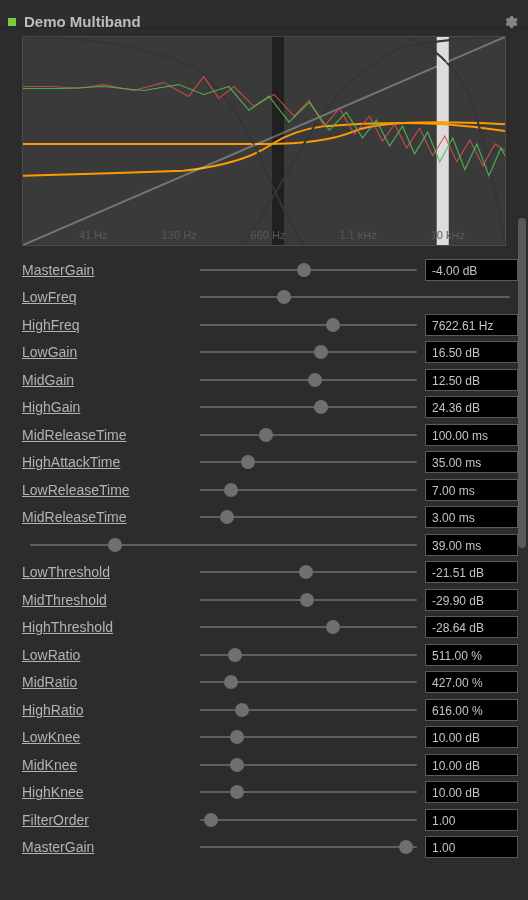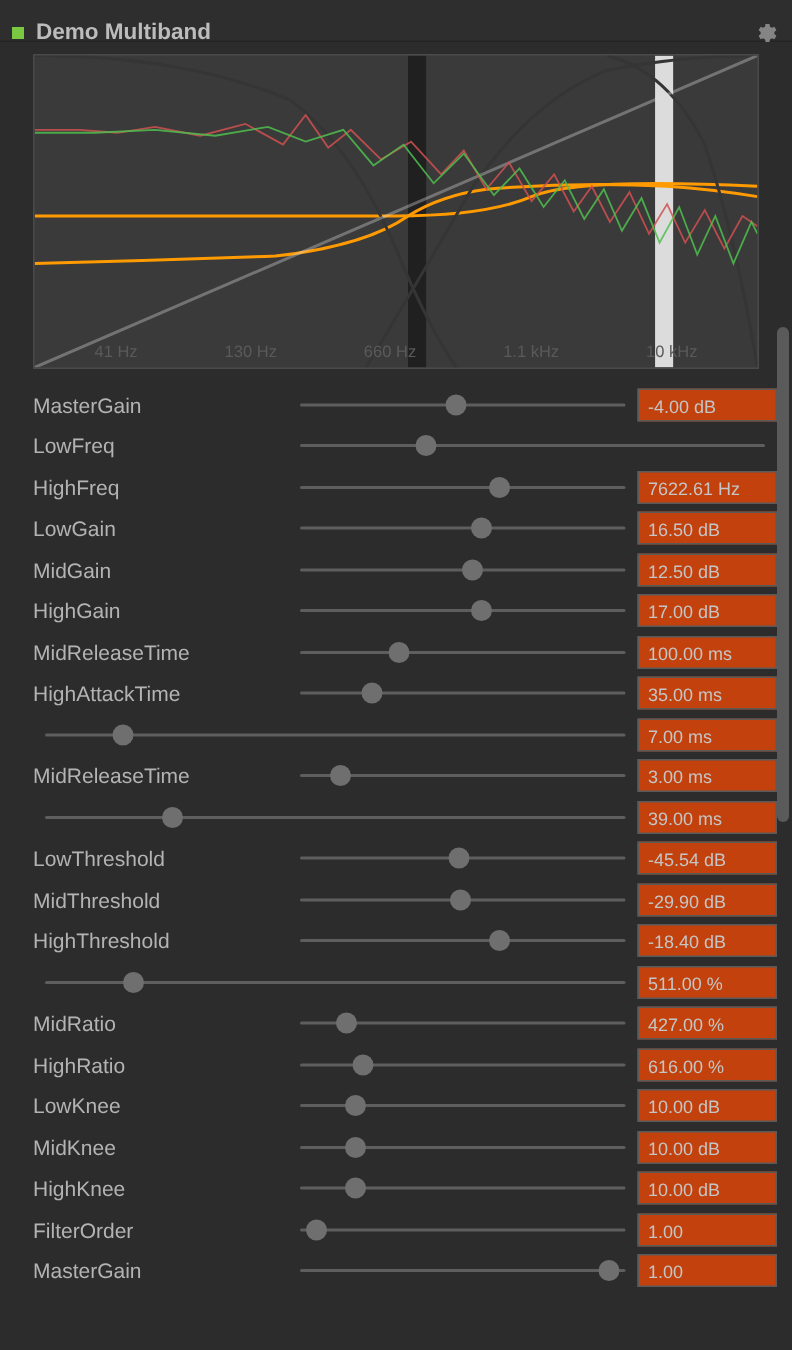--- a/index.html
+++ b/index.html
@@ -43,40 +43,41 @@
     margin: 8px 22px 6px 22px;
     height: 210px;
     background: #3a3a3a;
     border: 1px solid #4a4a4a;
     overflow: hidden;
   }
   .graph svg { position: absolute; inset:0; width:100%; height:100%; }
   .xlabels {
     position: absolute;
     bottom: 4px;
-    left: 0; right: 0;
+    left: 16px; right: 0;
     display: flex;
     justify-content: space-between;
     padding: 0 40px;
     font-size: 11px;
     color: #5a5a5a;
     pointer-events: none;
   }
   .params {
     padding: 4px 10px 0 22px;
   }
   .row {
     display: flex;
     align-items: center;
     height: 27.5px;
   }
   .label {
     width: 170px;
     font-size: 14px;
     color: #b3b3b3;
+    text-decoration: underline;
   }
   .slider-wrap {
     flex: 1;
     display: flex;
     align-items: center;
     padding: 0 8px;
     position: relative;
   }
   .slider {
     -webkit-appearance: none;
@@ -99,21 +100,21 @@
     width: 14px; height: 14px;
     border-radius: 50%;
     background: #6f6f6f;
     border: none;
     cursor: pointer;
   }
   .value {
     width: 93px;
     height: 22px;
     line-height: 22px;
-    background: #c2410c;
+    background: #000000;
     border: 1px solid #5a5a5a;
     color: #c5c5c5;
     font-size: 12px;
     padding: 0 6px;
     text-align: left;
     white-space: nowrap;
     overflow: hidden;
   }
   .scrollbar {
     position: absolute;
@@ -200,37 +201,38 @@
       <div class="slider-wrap">
         <input type="range" class="slider" min="0" max="1" step="0.001" value="0.53" style="">
       </div>
       <div class="value">12.50 dB</div>
     </div>
     <div class="row">
       <div class="label">HighGain</div>
       <div class="slider-wrap">
         <input type="range" class="slider" min="0" max="1" step="0.001" value="0.56" style="">
       </div>
-      <div class="value">17.00 dB</div>
+      <div class="value">24.36 dB</div>
     </div>
     <div class="row">
       <div class="label">MidReleaseTime</div>
       <div class="slider-wrap">
         <input type="range" class="slider" min="0" max="1" step="0.001" value="0.29" style="">
       </div>
       <div class="value">100.00 ms</div>
     </div>
     <div class="row">
       <div class="label">HighAttackTime</div>
       <div class="slider-wrap">
         <input type="range" class="slider" min="0" max="1" step="0.001" value="0.2" style="">
       </div>
       <div class="value">35.00 ms</div>
     </div>
     <div class="row">
+      <div class="label">LowReleaseTime</div>
       <div class="slider-wrap">
         <input type="range" class="slider" min="0" max="1" step="0.001" value="0.12" style="">
       </div>
       <div class="value">7.00 ms</div>
     </div>
     <div class="row">
       <div class="label">MidReleaseTime</div>
       <div class="slider-wrap">
         <input type="range" class="slider" min="0" max="1" step="0.001" value="0.1" style="">
       </div>
@@ -240,37 +242,38 @@
       <div class="slider-wrap">
         <input type="range" class="slider" min="0" max="1" step="0.001" value="0.21" style="">
       </div>
       <div class="value">39.00 ms</div>
     </div>
     <div class="row">
       <div class="label">LowThreshold</div>
       <div class="slider-wrap">
         <input type="range" class="slider" min="0" max="1" step="0.001" value="0.49" style="">
       </div>
-      <div class="value">-45.54 dB</div>
+      <div class="value">-21.51 dB</div>
     </div>
     <div class="row">
       <div class="label">MidThreshold</div>
       <div class="slider-wrap">
         <input type="range" class="slider" min="0" max="1" step="0.001" value="0.495" style="">
       </div>
       <div class="value">-29.90 dB</div>
     </div>
     <div class="row">
       <div class="label">HighThreshold</div>
       <div class="slider-wrap">
         <input type="range" class="slider" min="0" max="1" step="0.001" value="0.62" style="">
       </div>
-      <div class="value">-18.40 dB</div>
-    </div>
-    <div class="row">
+      <div class="value">-28.64 dB</div>
+    </div>
+    <div class="row">
+      <div class="label">LowRatio</div>
       <div class="slider-wrap">
         <input type="range" class="slider" min="0" max="1" step="0.001" value="0.14" style="">
       </div>
       <div class="value">511.00 %</div>
     </div>
     <div class="row">
       <div class="label">MidRatio</div>
       <div class="slider-wrap">
         <input type="range" class="slider" min="0" max="1" step="0.001" value="0.12" style="">
       </div>

